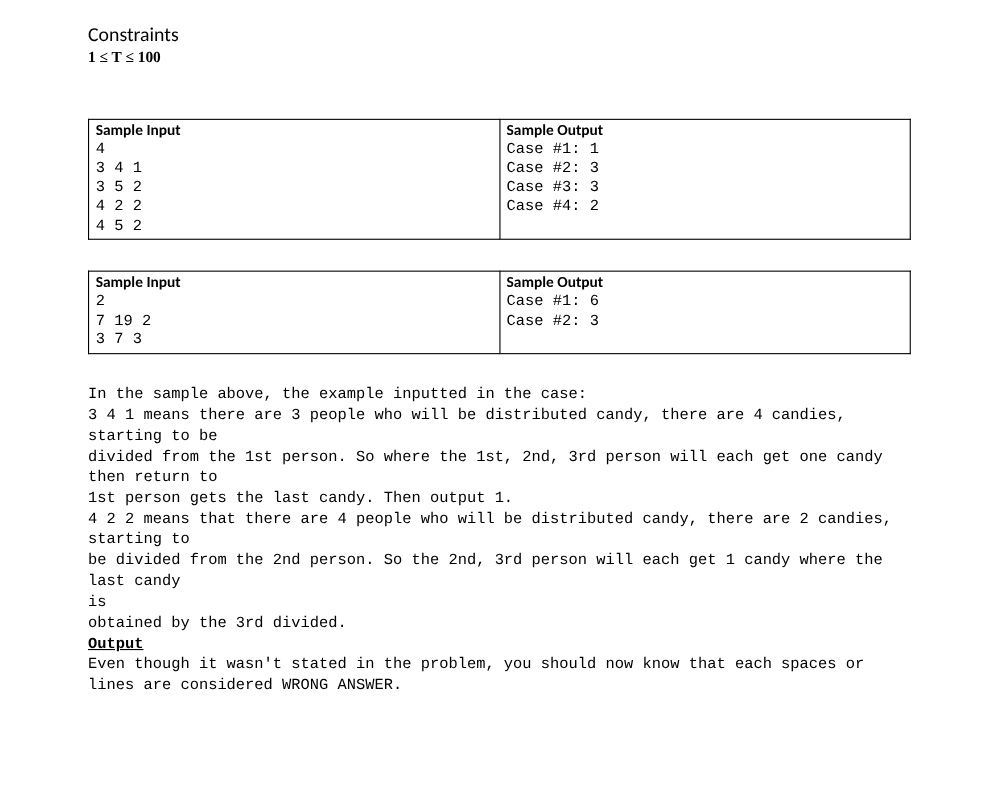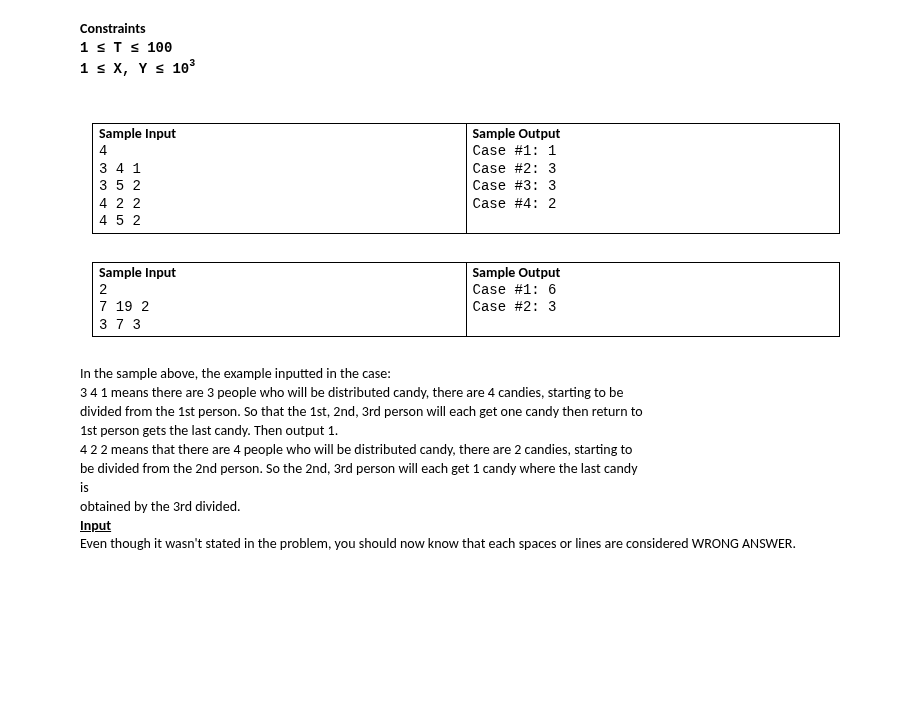--- a/index.html
+++ b/index.html
@@ -12,41 +12,40 @@
       font-size: 14px;
       background: #ffffff;
       color: #000000;
       padding: 20px 80px 20px 80px;
       width: 908px;
     }
     .constraints-section {
       margin-bottom: 45px;
     }
     .constraints-heading {
-      font-weight: bold;
-      font-size: 14px;
+      font-weight: normal;
+      font-size: 18px;
       margin-bottom: 2px;
     }
     .constraint-line {
       font-weight: bold;
       font-size: 14px;
       line-height: 1.35;
-      font-family: Liberation Mono, monospace;
+      font-family: Liberation Serif, serif;
     }
     .sup {
       font-size: 10px;
       vertical-align: super;
       position: relative;
       top: -1px;
     }
     .sample-table {
       width: 100%;
       border-collapse: collapse;
       margin-bottom: 28px;
-      margin-left: 12px;
     }
     .sample-table td {
       border: 1px solid #000000;
       vertical-align: top;
       padding: 0;
       width: 50%;
     }
     .sample-header {
       font-weight: bold;
       font-size: 14px;
@@ -60,37 +59,35 @@
       padding: 0 6px 2px 6px;
       line-height: 1.25;
     }
     .explanation {
       font-size: 14px;
       line-height: 1.35;
       margin-top: 8px;
     }
     .explanation p {
       margin: 0;
+      font-family: Liberation Mono, monospace;
     }
     .notes-heading {
       font-weight: bold;
       text-decoration: underline;
       margin-top: 3px;
     }
   </style>
 </head>
 <body>
 
 <div class="constraints-section">
   <div class="constraints-heading">Constraints</div>
   <div class="constraint-line">
     <span>1 ≤ T ≤ 100</span>
-  </div>
-  <div class="constraint-line">
-    <span>1 ≤ X, Y ≤ 10</span><span class="sup">3</span>
   </div>
 </div>
 
 <table class="sample-table">
   <tbody>
       <tr>
     <td>
       <div class="sample-header">Sample Input</div>
       <div class="sample-content">4
 3 4 1
@@ -123,21 +120,21 @@
       <div class="sample-content">Case #1: 6
 Case #2: 3</div>
     </td>
   </tr>
 </tbody>
   </table>
 
 <div class="explanation">
   <p>In the sample above, the example inputted in the case:</p>
   <p>3 4 1 means there are 3 people who will be distributed candy, there are 4 candies, starting to be</p>
-  <p>divided from the 1st person. So that the 1st, 2nd, 3rd person will each get one candy then return to</p>
+  <p>divided from the 1st person. So where the 1st, 2nd, 3rd person will each get one candy then return to</p>
   <p>1st person gets the last candy. Then output 1.</p>
   <p>4 2 2 means that there are 4 people who will be distributed candy, there are 2 candies, starting to</p>
   <p>be divided from the 2nd person. So the 2nd, 3rd person will each get 1 candy where the last candy</p>
   <p> is</p>
   <p>obtained by the 3rd divided.</p>
-  <p class="notes-heading">Input</p>
+  <p class="notes-heading">Output</p>
   <p>Even though it wasn't stated in the problem, you should now know that each spaces or lines are considered WRONG ANSWER.</p>
 </div>
 
 </body></html>

